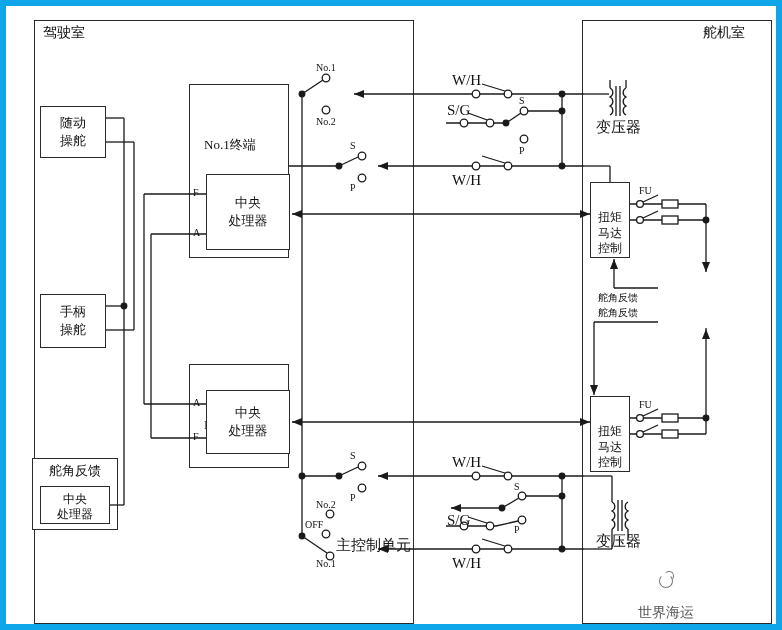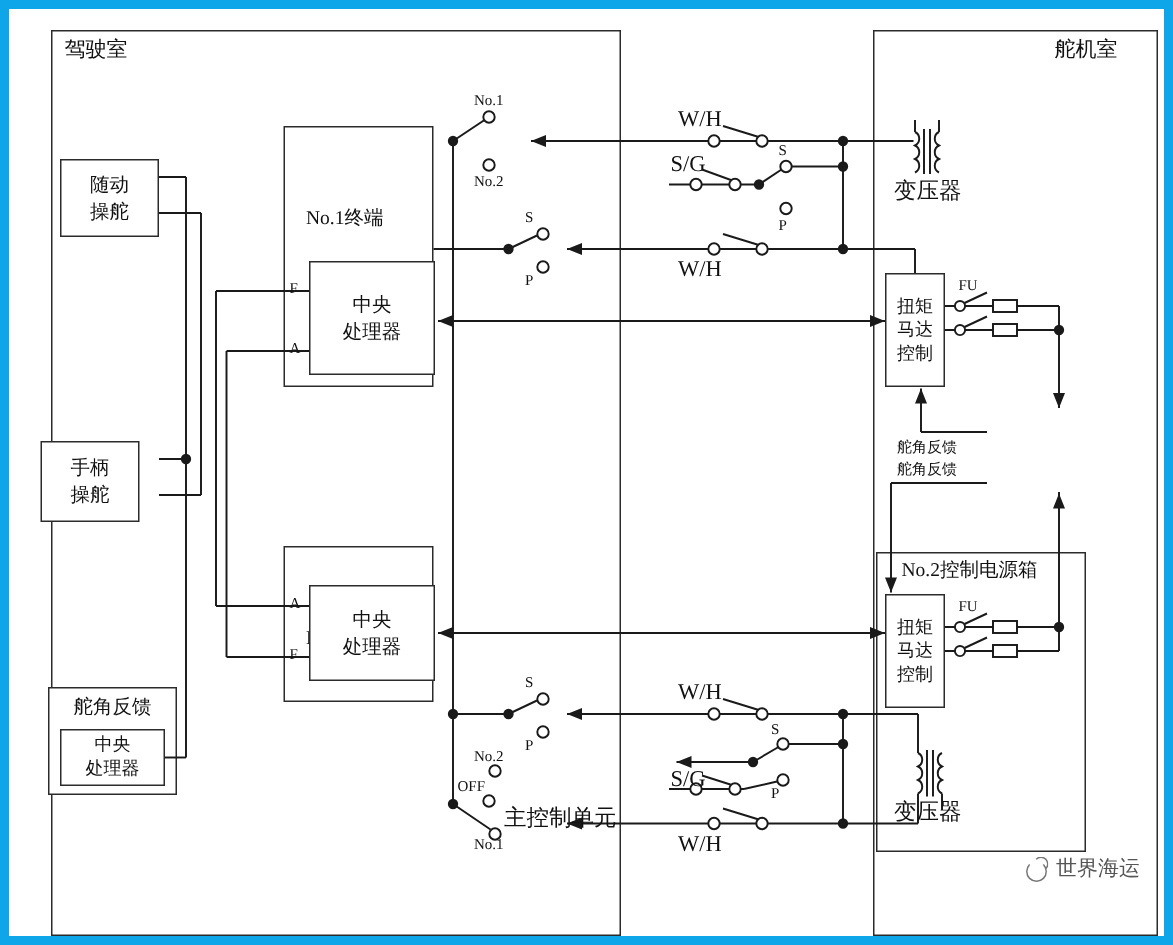--- a/index.html
+++ b/index.html
@@ -10,25 +10,25 @@
   }
   .box{position:absolute;border:1.5px solid #2b2b2b;background:#ffffff;box-sizing:border-box;}
   .box-title{position:absolute;font-size:13px;white-space:nowrap;}
   .region-title{font-size:14px;}
   .tl{left:8px;top:3px;}
   .tl14{left:14px;top:3px;margin-top:48px;}
   .tc{left:0;right:0;top:3px;text-align:center;}
   .tr{right:26px;top:3px;}
   .center{display:flex;align-items:center;justify-content:center;text-align:center;
           white-space:pre-line;font-size:13px;line-height:1.35;}
-  .center.sm{font-size:12px;line-height:1.3;}
+  .center.sm{font-size:12px;line-height:1.3;align-items:flex-end;}
   .wl{position:absolute;font-size:15px;white-space:nowrap;}
   .wl.sm{font-size:10px;}
   #overlay{position:absolute;left:0;top:0;pointer-events:none;}
-  #watermark{position:absolute;left:676px;top:564px;display:flex;align-items:center;gap:4px;color:#555;}
+  #watermark{position:absolute;left:632px;top:564px;display:flex;align-items:center;gap:16px;color:#555;flex-direction:column;}
   #watermark .wm-text{font-size:14px;}
   .wm-icon{width:18px;height:18px;position:relative;display:inline-block;}
   .wm-icon:before{content:"";position:absolute;left:2px;top:4px;width:12px;height:12px;
      border:1.6px solid #777;border-radius:50%;border-top-color:transparent;}
   .wm-icon:after{content:"";position:absolute;left:7px;top:1px;width:8px;height:8px;
      border:1.6px solid #777;border-radius:50%;border-bottom-color:transparent;border-left-color:transparent;}
 </style>
 </head>
 <body>
 
@@ -52,39 +52,36 @@
     <span class="box-title tl14">No.2终端</span>
   </div>
   <div class="box center" style="left:200px;top:384px;width:84px;height:64px">
     <span>中央
 处理器</span>
   </div>
   <div class="box center" style="left:34px;top:100px;width:66px;height:52px">
     <span>随动
 操舵</span>
   </div>
-  <div class="box center" style="left:21px;top:288px;width:66px;height:54px">
+  <div class="box center" style="left:34px;top:288px;width:66px;height:54px">
     <span>手柄
 操舵</span>
   </div>
   <div class="box" style="left:26px;top:452px;width:86px;height:72px">
     <span class="box-title tc">舵角反馈</span>
     <div class="box center sm" style="left:7px;top:27px;width:70px;height:38px">
       <span>中央
 处理器</span>
     </div>
   </div>
 
   <div class="box center sm" style="left:584px;top:176px;width:40px;height:76px">
     <span>扭矩
 马达
 控制</span>
-  </div>
-  <div class="box" style="left:578px;top:362px;width:140px;height:200px">
-    <span class="box-title" style="left:16px;top:2px">No.2控制电源箱</span>
   </div>
   <div class="box center sm" style="left:584px;top:390px;width:40px;height:76px">
     <span>扭矩
 马达
 控制</span>
   </div>
 
   <svg id="overlay" width="782" height="630" viewBox="0 0 782 630" stroke="#1a1a1a" stroke-width="1.3" fill="none">
 
     <g>

